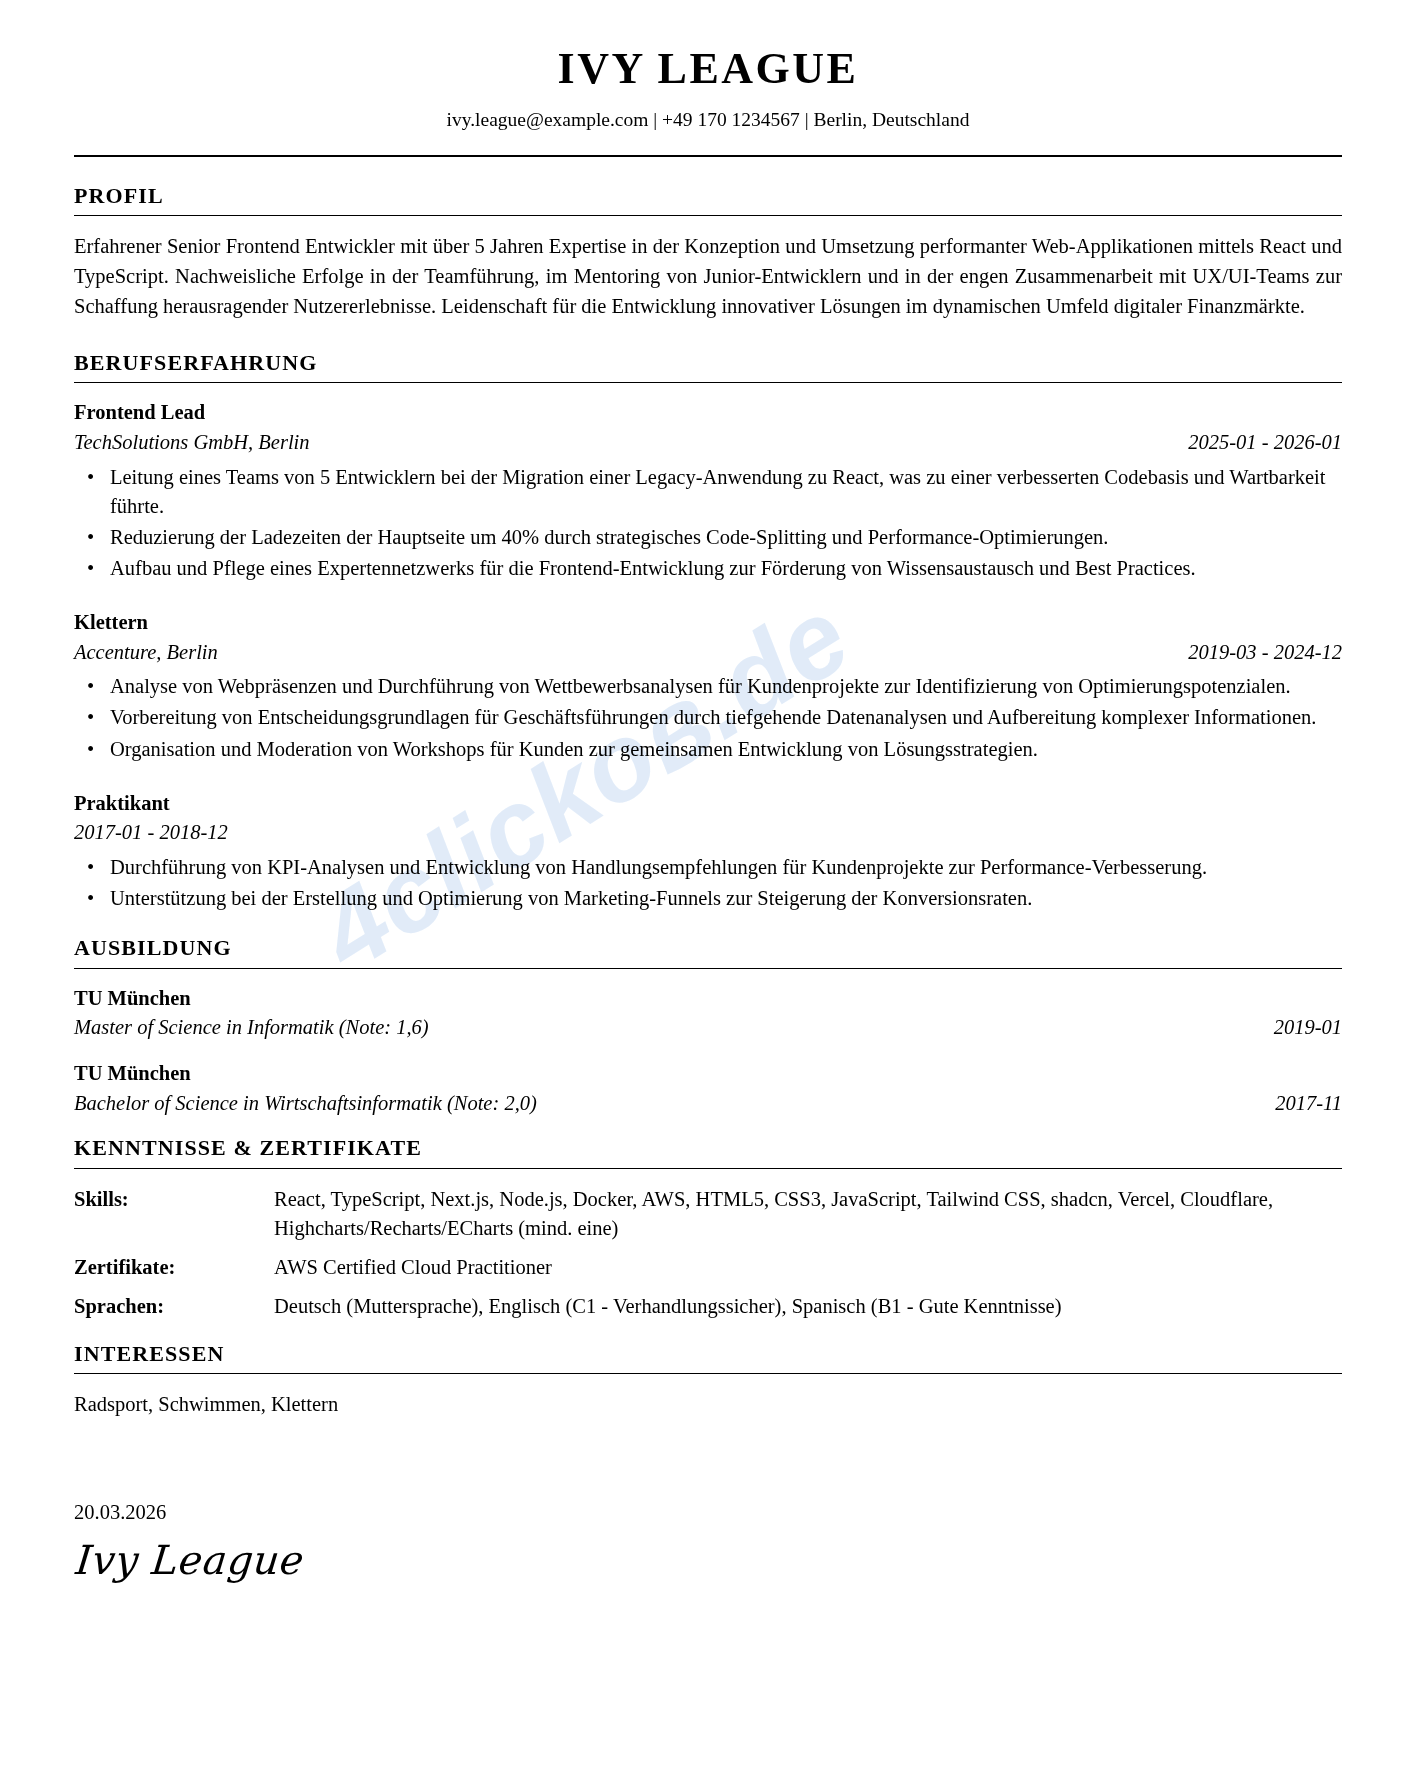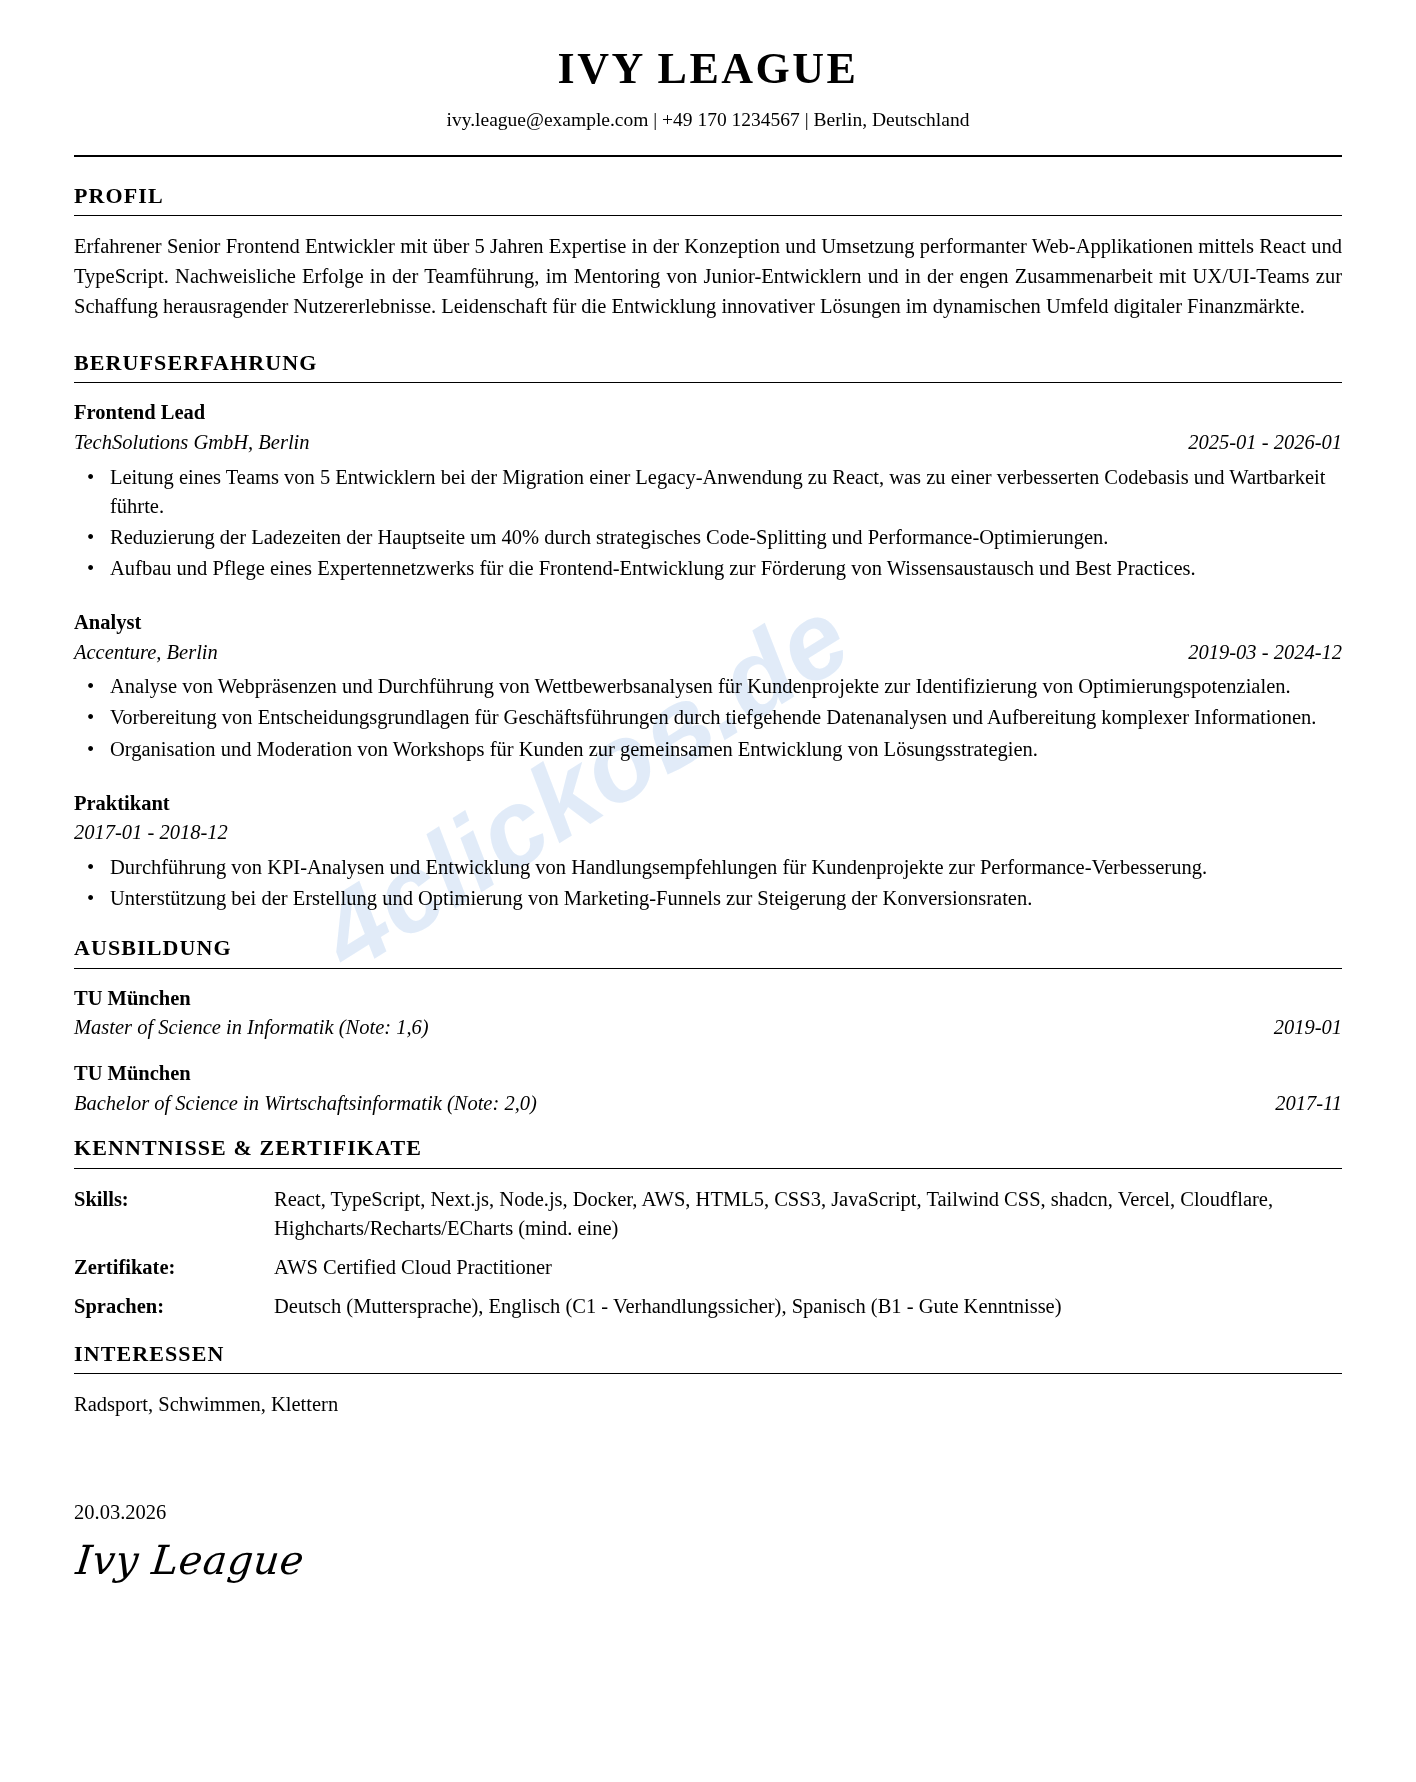--- a/index.html
+++ b/index.html
@@ -243,21 +243,21 @@
           <span class="job-dates">2025-01 - 2026-01</span>
         </div>
         <ul class="bullets">
           <li>Leitung eines Teams von 5 Entwicklern bei der Migration einer Legacy-Anwendung zu React, was zu einer verbesserten Codebasis und Wartbarkeit führte.</li>
           <li>Reduzierung der Ladezeiten der Hauptseite um 40% durch strategisches Code-Splitting und Performance-Optimierungen.</li>
           <li>Aufbau und Pflege eines Expertennetzwerks für die Frontend-Entwicklung zur Förderung von Wissensaustausch und Best Practices.</li>
         </ul>
       </div>
 
       <div class="job">
-        <div class="job-title">Analyst</div>
+        <div class="job-title">Klettern</div>
         <div class="job-meta">
           <span class="job-company">Accenture, Berlin</span>
           <span class="job-dates">2019-03 - 2024-12</span>
         </div>
         <ul class="bullets">
           <li>Analyse von Webpräsenzen und Durchführung von Wettbewerbsanalysen für Kundenprojekte zur Identifizierung von Optimierungspotenzialen.</li>
           <li>Vorbereitung von Entscheidungsgrundlagen für Geschäftsführungen durch tiefgehende Datenanalysen und Aufbereitung komplexer Informationen.</li>
           <li>Organisation und Moderation von Workshops für Kunden zur gemeinsamen Entwicklung von Lösungsstrategien.</li>
         </ul>
       </div>

